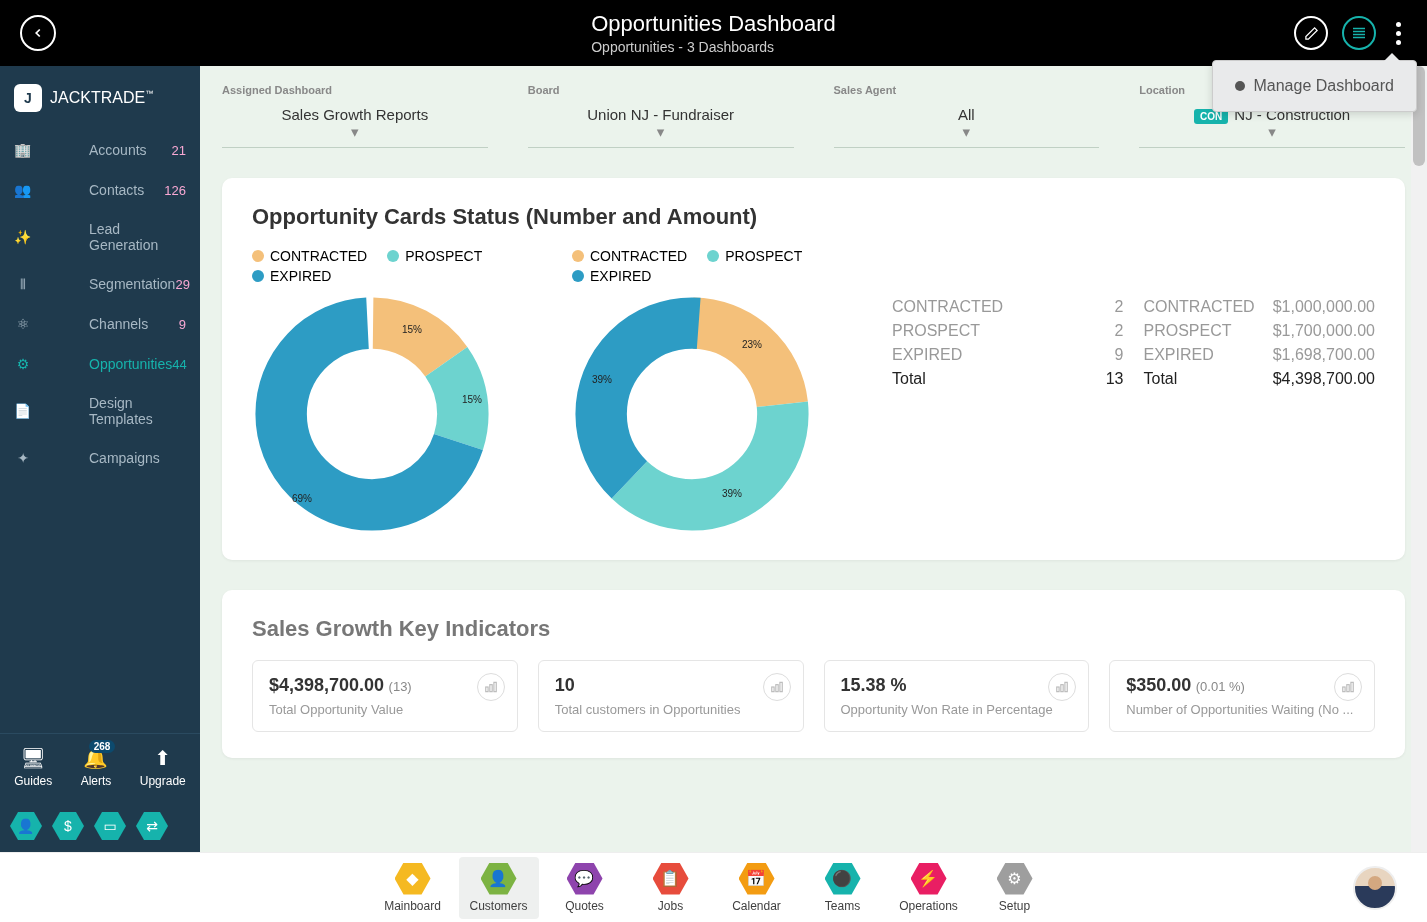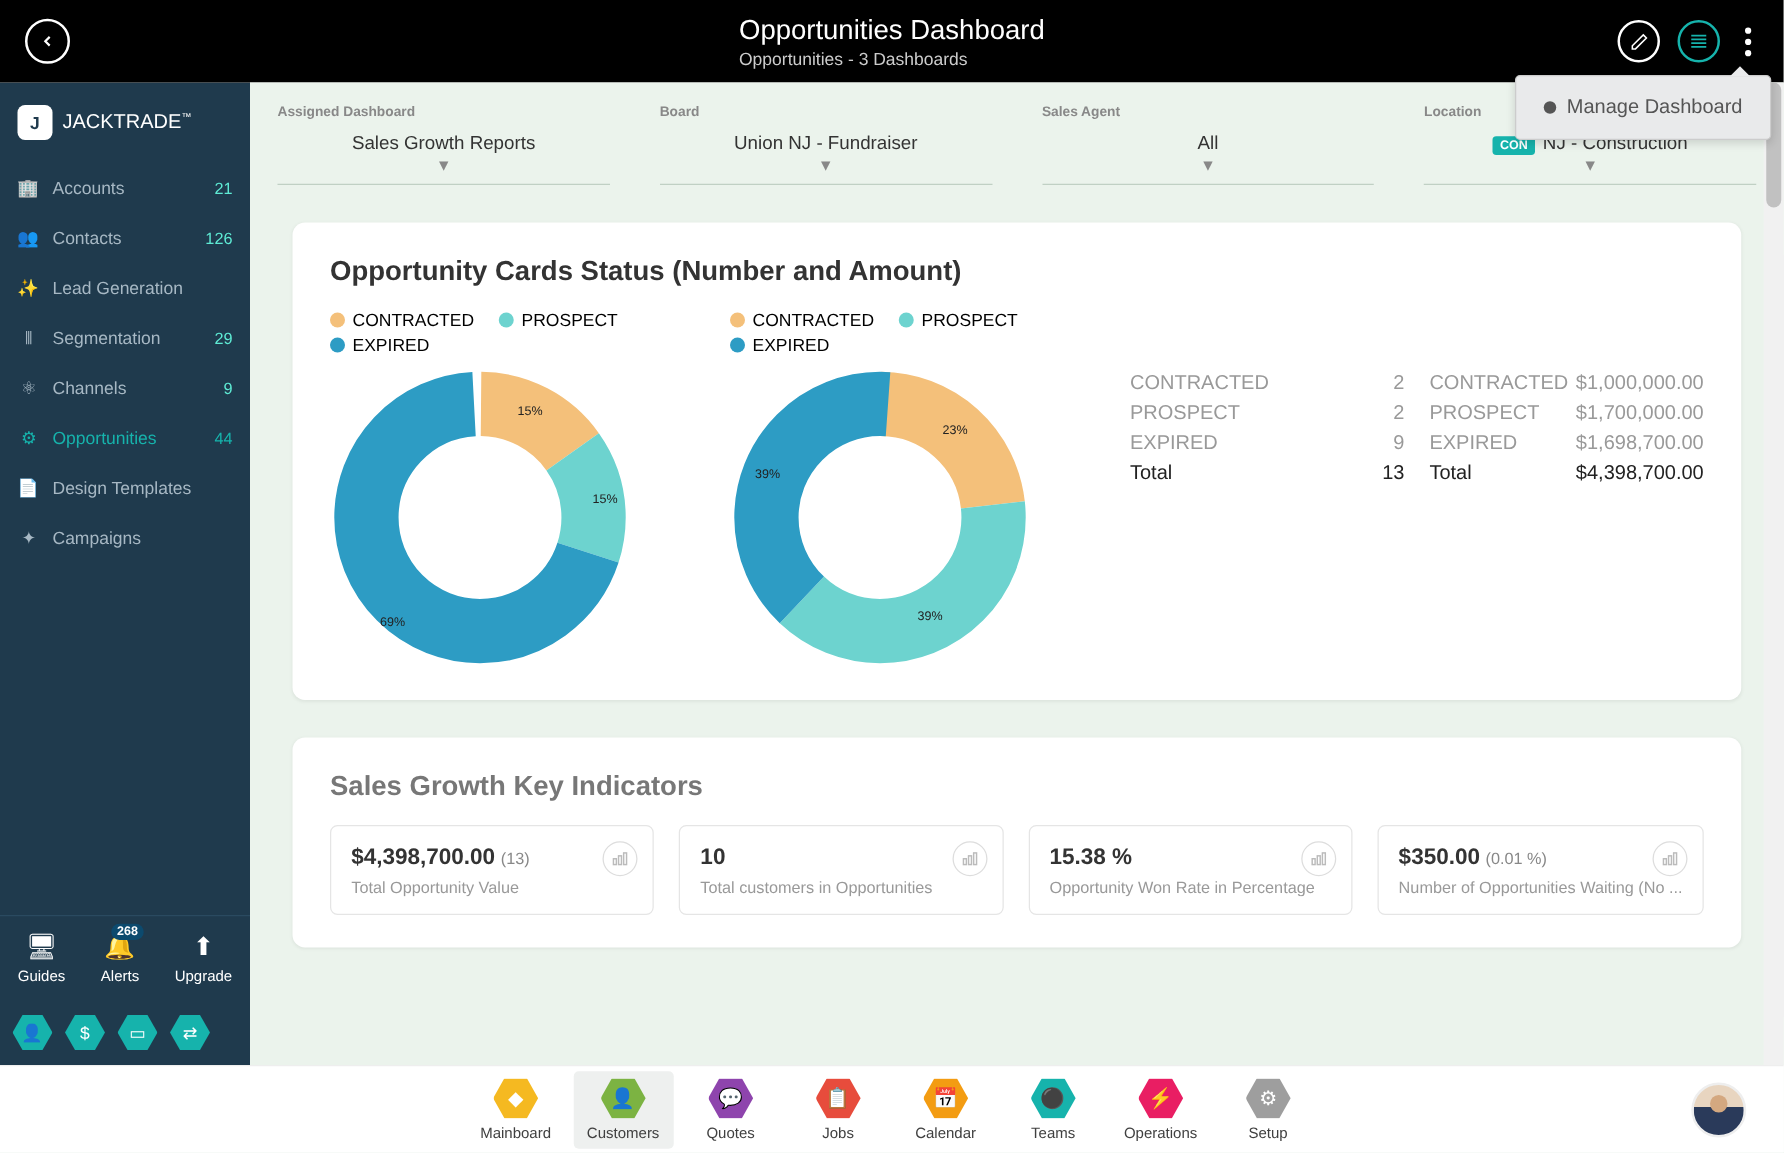--- a/index.html
+++ b/index.html
@@ -28,40 +28,40 @@
 
 
 .sidebar { width: 200px; background: #1f3a4d; color: #a7b8c4; display: flex; flex-direction: column; }
 .logo { padding: 18px 14px; display: flex; align-items: center; gap: 8px; color: #fff; }
 .logo-mark { width: 28px; height: 28px; background: #fff; color: #1f3a4d; border-radius: 6px; display: flex; align-items: center; justify-content: center; font-weight: 700; font-size: 14px; }
 .logo-tm { font-size: 8px; vertical-align: top; }
 .side-list { flex: 1; }
 .side-item { display: flex; align-items: center; padding: 11px 14px; cursor: pointer; font-size: 14px; }
 .side-item.active { color: #16b3ac; }
 .side-icon { width: 18px; height: 18px; margin-right: 10px; flex-shrink: 0; display: flex; align-items: center; justify-content: center; }
-.side-label { flex: 1; }
-.side-count { color: #5eead4; font-size: 13px; }
+.side-label { flex: 1; margin-left: 47px; }
+.side-count { color: #f9a8d4; font-size: 13px; }
 .side-item.active .side-count { color: #16b3ac; }
 .side-bottom { padding: 12px 0; display: flex; justify-content: space-around; text-align: center; border-top: 1px solid #2a4a60; }
 .side-bottom-item { color: #fff; cursor: pointer; font-size: 12px; position: relative; }
 .side-bottom-icon { font-size: 20px; display: block; margin-bottom: 4px; }
 .badge { position: absolute; top: -6px; right: -4px; background: #0c4a6e; color: #fff; font-size: 10px; padding: 1px 5px; border-radius: 8px; font-weight: 600; }
 .side-hex-row { padding: 12px 10px; display: flex; gap: 10px; justify-content: flex-start; }
 .hex { width: 32px; height: 28px; background: #16b3ac; clip-path: polygon(25% 0%, 75% 0%, 100% 50%, 75% 100%, 25% 100%, 0% 50%); display: flex; align-items: center; justify-content: center; color: #fff; cursor: pointer; font-size: 14px; }
 
 
 .main { flex: 1; background: #ebf3ec; overflow-y: auto; padding: 0 0 20px; position: relative; }
 .filters { display: flex; gap: 40px; padding: 18px 22px 30px; align-items: flex-end; }
 .filter { flex: 1; }
 .filter-label { font-size: 11px; color: #888; font-weight: 600; margin-bottom: 4px; display: block; }
 .filter-select { display: flex; align-items: center; justify-content: space-between; border-bottom: 1px solid #c0d0c4; padding: 6px 0; cursor: pointer; font-size: 15px; color: #333; flex-direction: column; }
 .filter-select .caret { color: #888; }
 .con-badge { background: #16b3ac; color: #fff; font-size: 10px; font-weight: 700; padding: 2px 6px; border-radius: 3px; margin-right: 6px; }
 
-.card { background: #fff; border-radius: 10px; margin: 0 34px 30px; padding: 26px 30px; box-shadow: 0 1px 3px rgba(0,0,0,0.06); }
+.card { background: #fff; border-radius: 10px; margin: 0 22px 30px; padding: 26px 30px; box-shadow: 0 1px 3px rgba(0,0,0,0.06); }
 .card-title { font-size: 22px; font-weight: 700; color: #333; margin-bottom: 18px; }
 .card-title.gray { color: #777; font-weight: 600; }
 
 .donut-row { display: flex; gap: 20px; align-items: flex-start; }
 .donut-block { flex: 0 0 auto; }
 .legend { display: flex; flex-wrap: wrap; gap: 4px 20px; margin-bottom: 10px; font-size: 14px; max-width: 300px; }
 .legend-i { display: flex; align-items: center; gap: 6px; }
 .leg-dot { width: 12px; height: 12px; border-radius: 50%; }
 .c-contracted { background: #f4c07a; }
 .c-prospect { background: #6dd3cf; }

